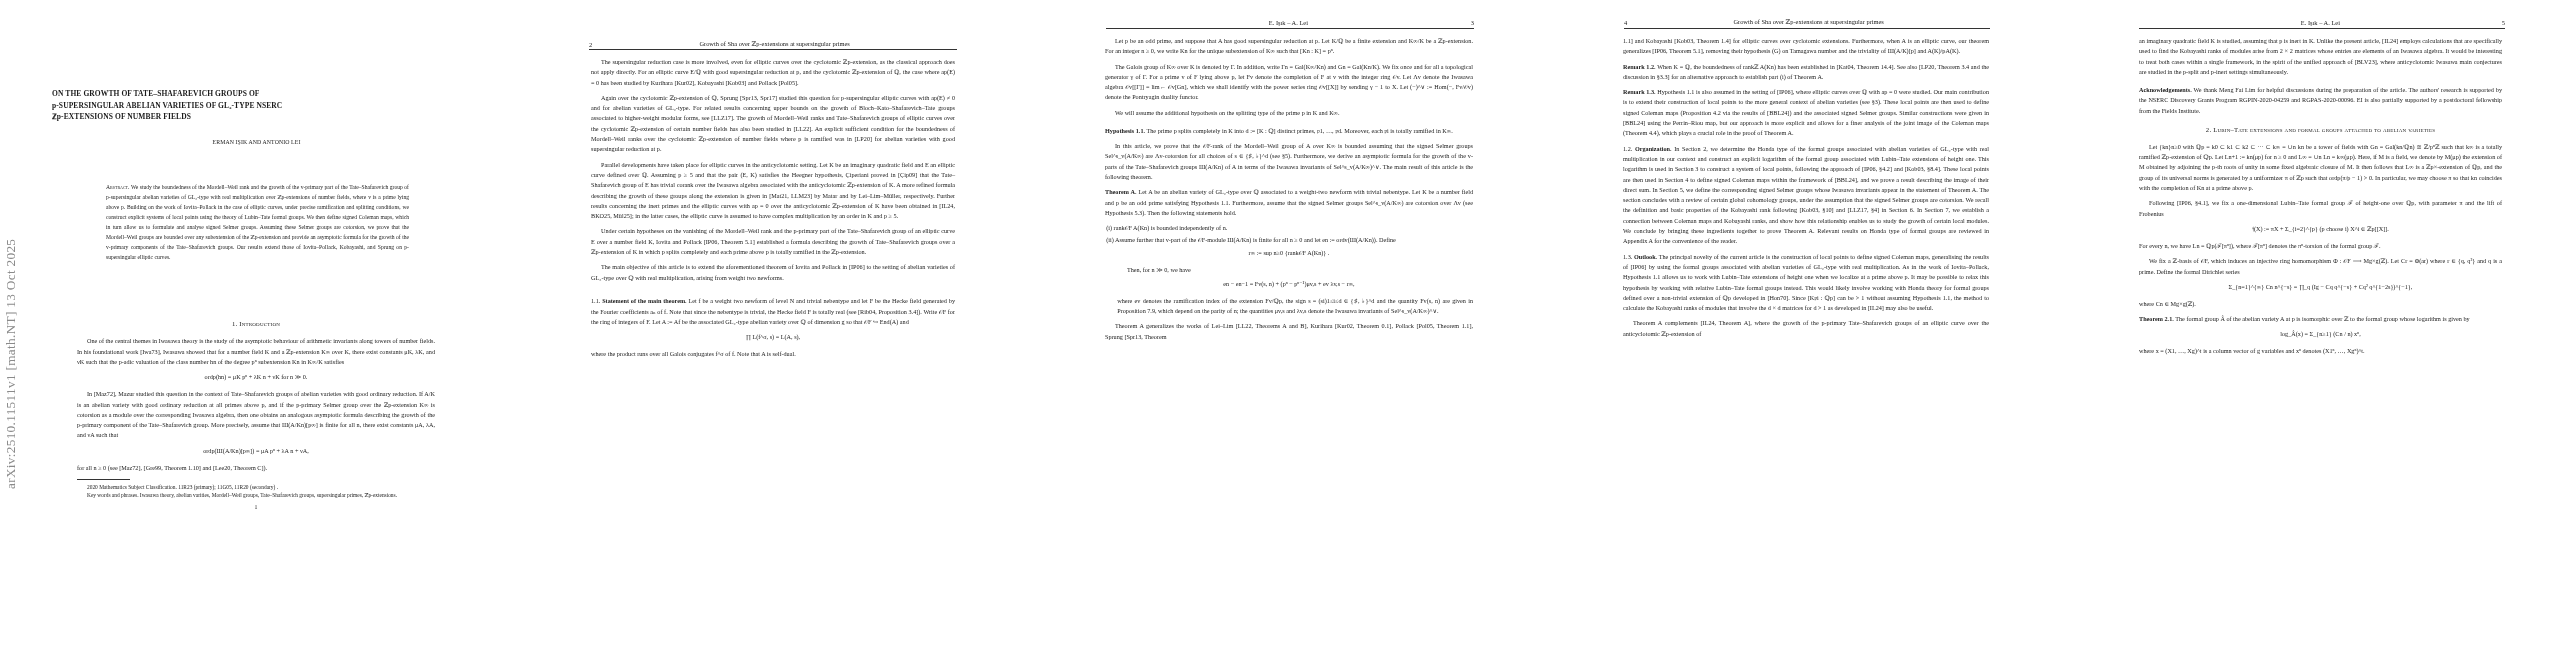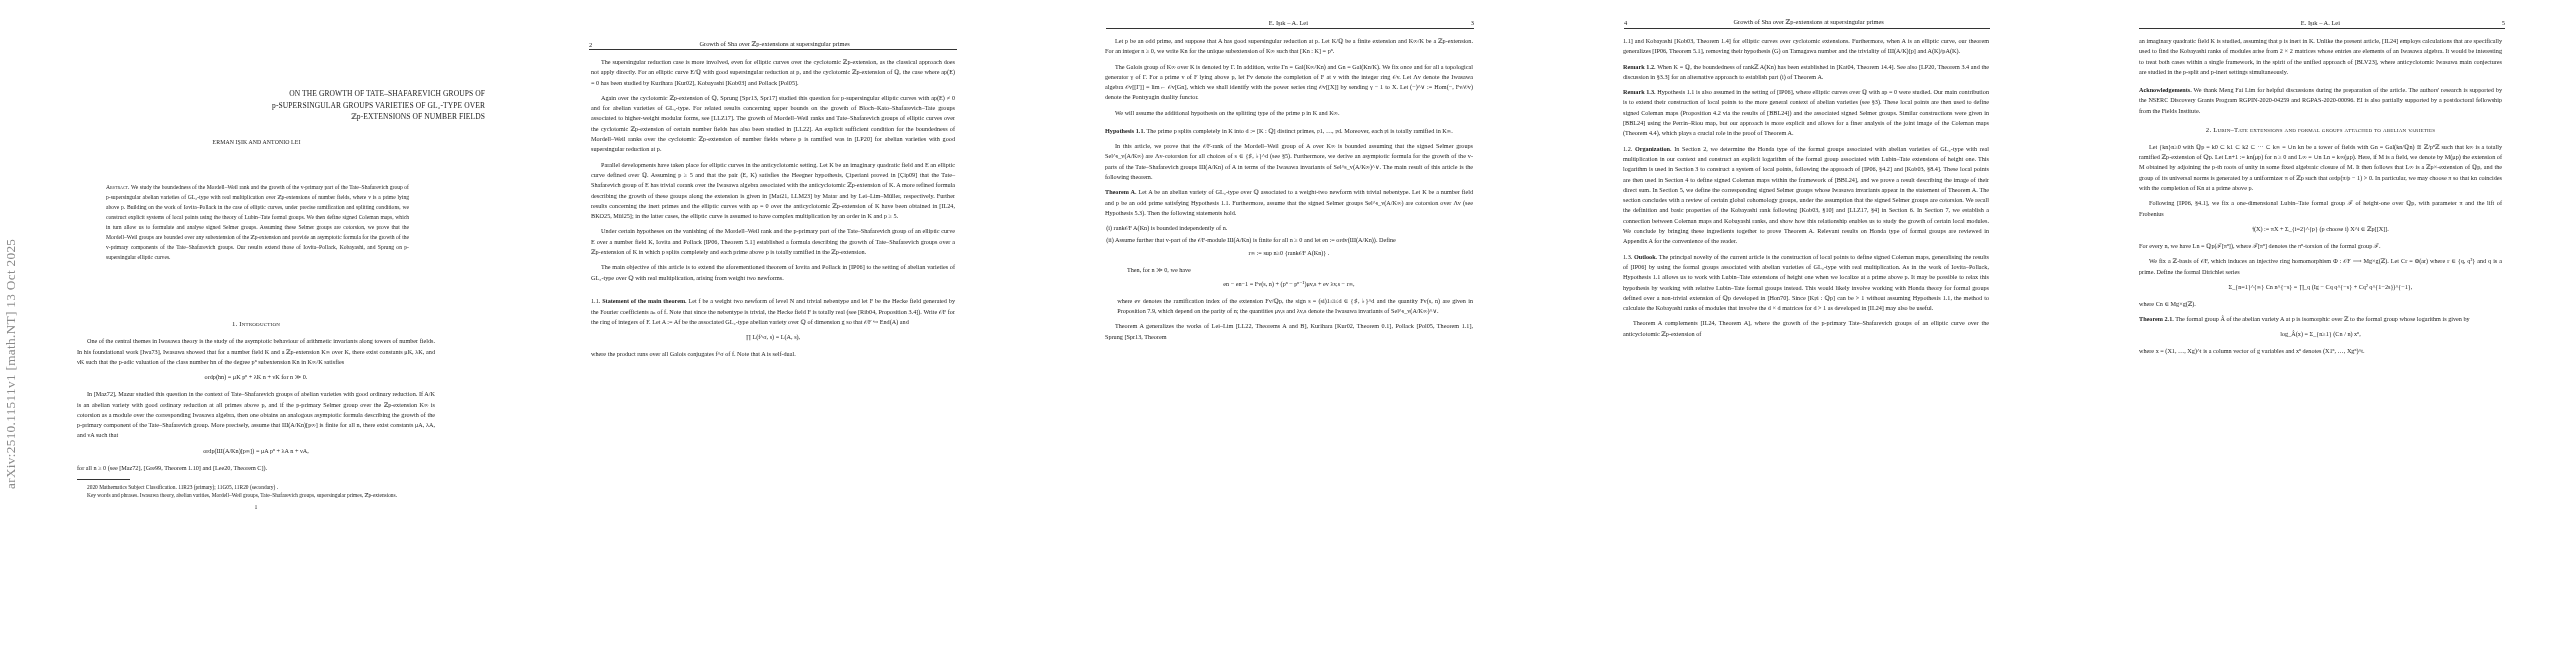--- a/index.html
+++ b/index.html
@@ -15,42 +15,42 @@
   .p5 .col { left: 78px; width: 363px; }
   p { margin-bottom: 5px; text-indent: 10px; }
   p.noind { text-indent: 0; }
   .runhead { position: absolute; top: 38px; height: 12.2px; border-bottom: 0.6px solid #333; font-size: 6.4px; display: flex; justify-content: space-between; align-items: flex-end; padding-bottom: 1.7px; }
   .p2 .runhead { left: 74px; width: 368px; }
   .p3 .runhead { left: 76px; width: 368px; top: 16.7px; }
   .p4 .runhead { left: 78px; width: 366px; top: 16.7px; }
   .p5 .runhead { left: 78px; width: 366px; top: 16.7px; }
   .runhead .title { flex: 1; text-align: center; }
   .arxiv { position: absolute; left: 3.3px; top: 356px; width: 311px; height: 16.7px; transform: rotate(-90deg); transform-origin: 0 0; color: #8a8a8a; font-size: 13.3px; letter-spacing: 0.3px; white-space: nowrap; top: 489px; }
-  .paper-title { position: absolute; top: 88px; left: 60px; width: 425px; text-align: right; font-size: 7.5px; line-height: 11.7px; letter-spacing: 0.1px; font-weight: normal; }
+  .paper-title { position: absolute; top: 88px; left: 52px; width: 425px; text-align: left; font-size: 7.5px; line-height: 11.7px; letter-spacing: 0.1px; font-weight: bold; }
   .authors { position: absolute; top: 139px; left: 44px; width: 425px; text-align: center; font-size: 5.8px; letter-spacing: 0.1px; }
   .abstract { position: absolute; top: 182px; left: 106px; width: 303px; font-size: 5.6px; line-height: 10px; text-align: justify; }
   .sc { font-variant: small-caps; }
   .sec-head { text-align: center; font-size: 6.7px; margin: 4.4px 0 6.7px; font-variant: small-caps; letter-spacing: 0.2px; }
   .eq { text-align: center; margin: 3.3px 0 6.7px; font-style: normal; }
   .footnote-rule { width: 53px; border-top: 0.6px solid #333; margin: 5.6px 0 3.3px; }
   .footnote { font-size: 5.4px; line-height: 8.3px; }
   .pagenum { text-align: center; font-size: 5.8px; margin-top: 2.2px; }
   b, .bf { font-weight: bold; }
   .item { padding-left: 12.2px; text-indent: -11px; margin-bottom: 1.1px; }
   .subsec { margin-top: 13.3px; }
 </style>
 </head>
 <body>
 
 <div class="page p1">
   <div class="arxiv">arXiv:2510.11511v1  [math.NT]  13 Oct 2025</div>
 
   <div class="paper-title">
     <div>ON THE GROWTH OF TATE–SHAFAREVICH GROUPS OF</div>
-    <div>p-SUPERSINGULAR GROUPS VARIETIES OF GL₂-TYPE OVER</div>
+    <div>p-SUPERSINGULAR ABELIAN VARIETIES OF GL₂-TYPE NSERC</div>
     <div>ℤp-EXTENSIONS OF NUMBER FIELDS</div>
   </div>
   <div class="authors">ERMAN IŞIK AND ANTONIO LEI</div>
 
   <div class="abstract">
     <span class="sc">Abstract.</span>
     <span>We study the boundedness of the Mordell–Weil rank and the growth of the v-primary part of the Tate–Shafarevich group of p-supersingular abelian varieties of GL₂-type with real multiplication over ℤp-extensions of number fields, where v is a prime lying above p. Building on the work of Iovita–Pollack in the case of elliptic curves, under precise ramification and splitting conditions, we construct explicit systems of local points using the theory of Lubin–Tate formal groups. We then define signed Coleman maps, which in turn allow us to formulate and analyse signed Selmer groups. Assuming these Selmer groups are cotorsion, we prove that the Mordell–Weil groups are bounded over any subextension of the ℤp-extension and provide an asymptotic formula for the growth of the v-primary components of the Tate–Shafarevich groups. Our results extend those of Iovita–Pollack, Kobayashi, and Sprung on p-supersingular elliptic curves.</span>
   </div>
 
   <div class="col" style="top:315px;">

